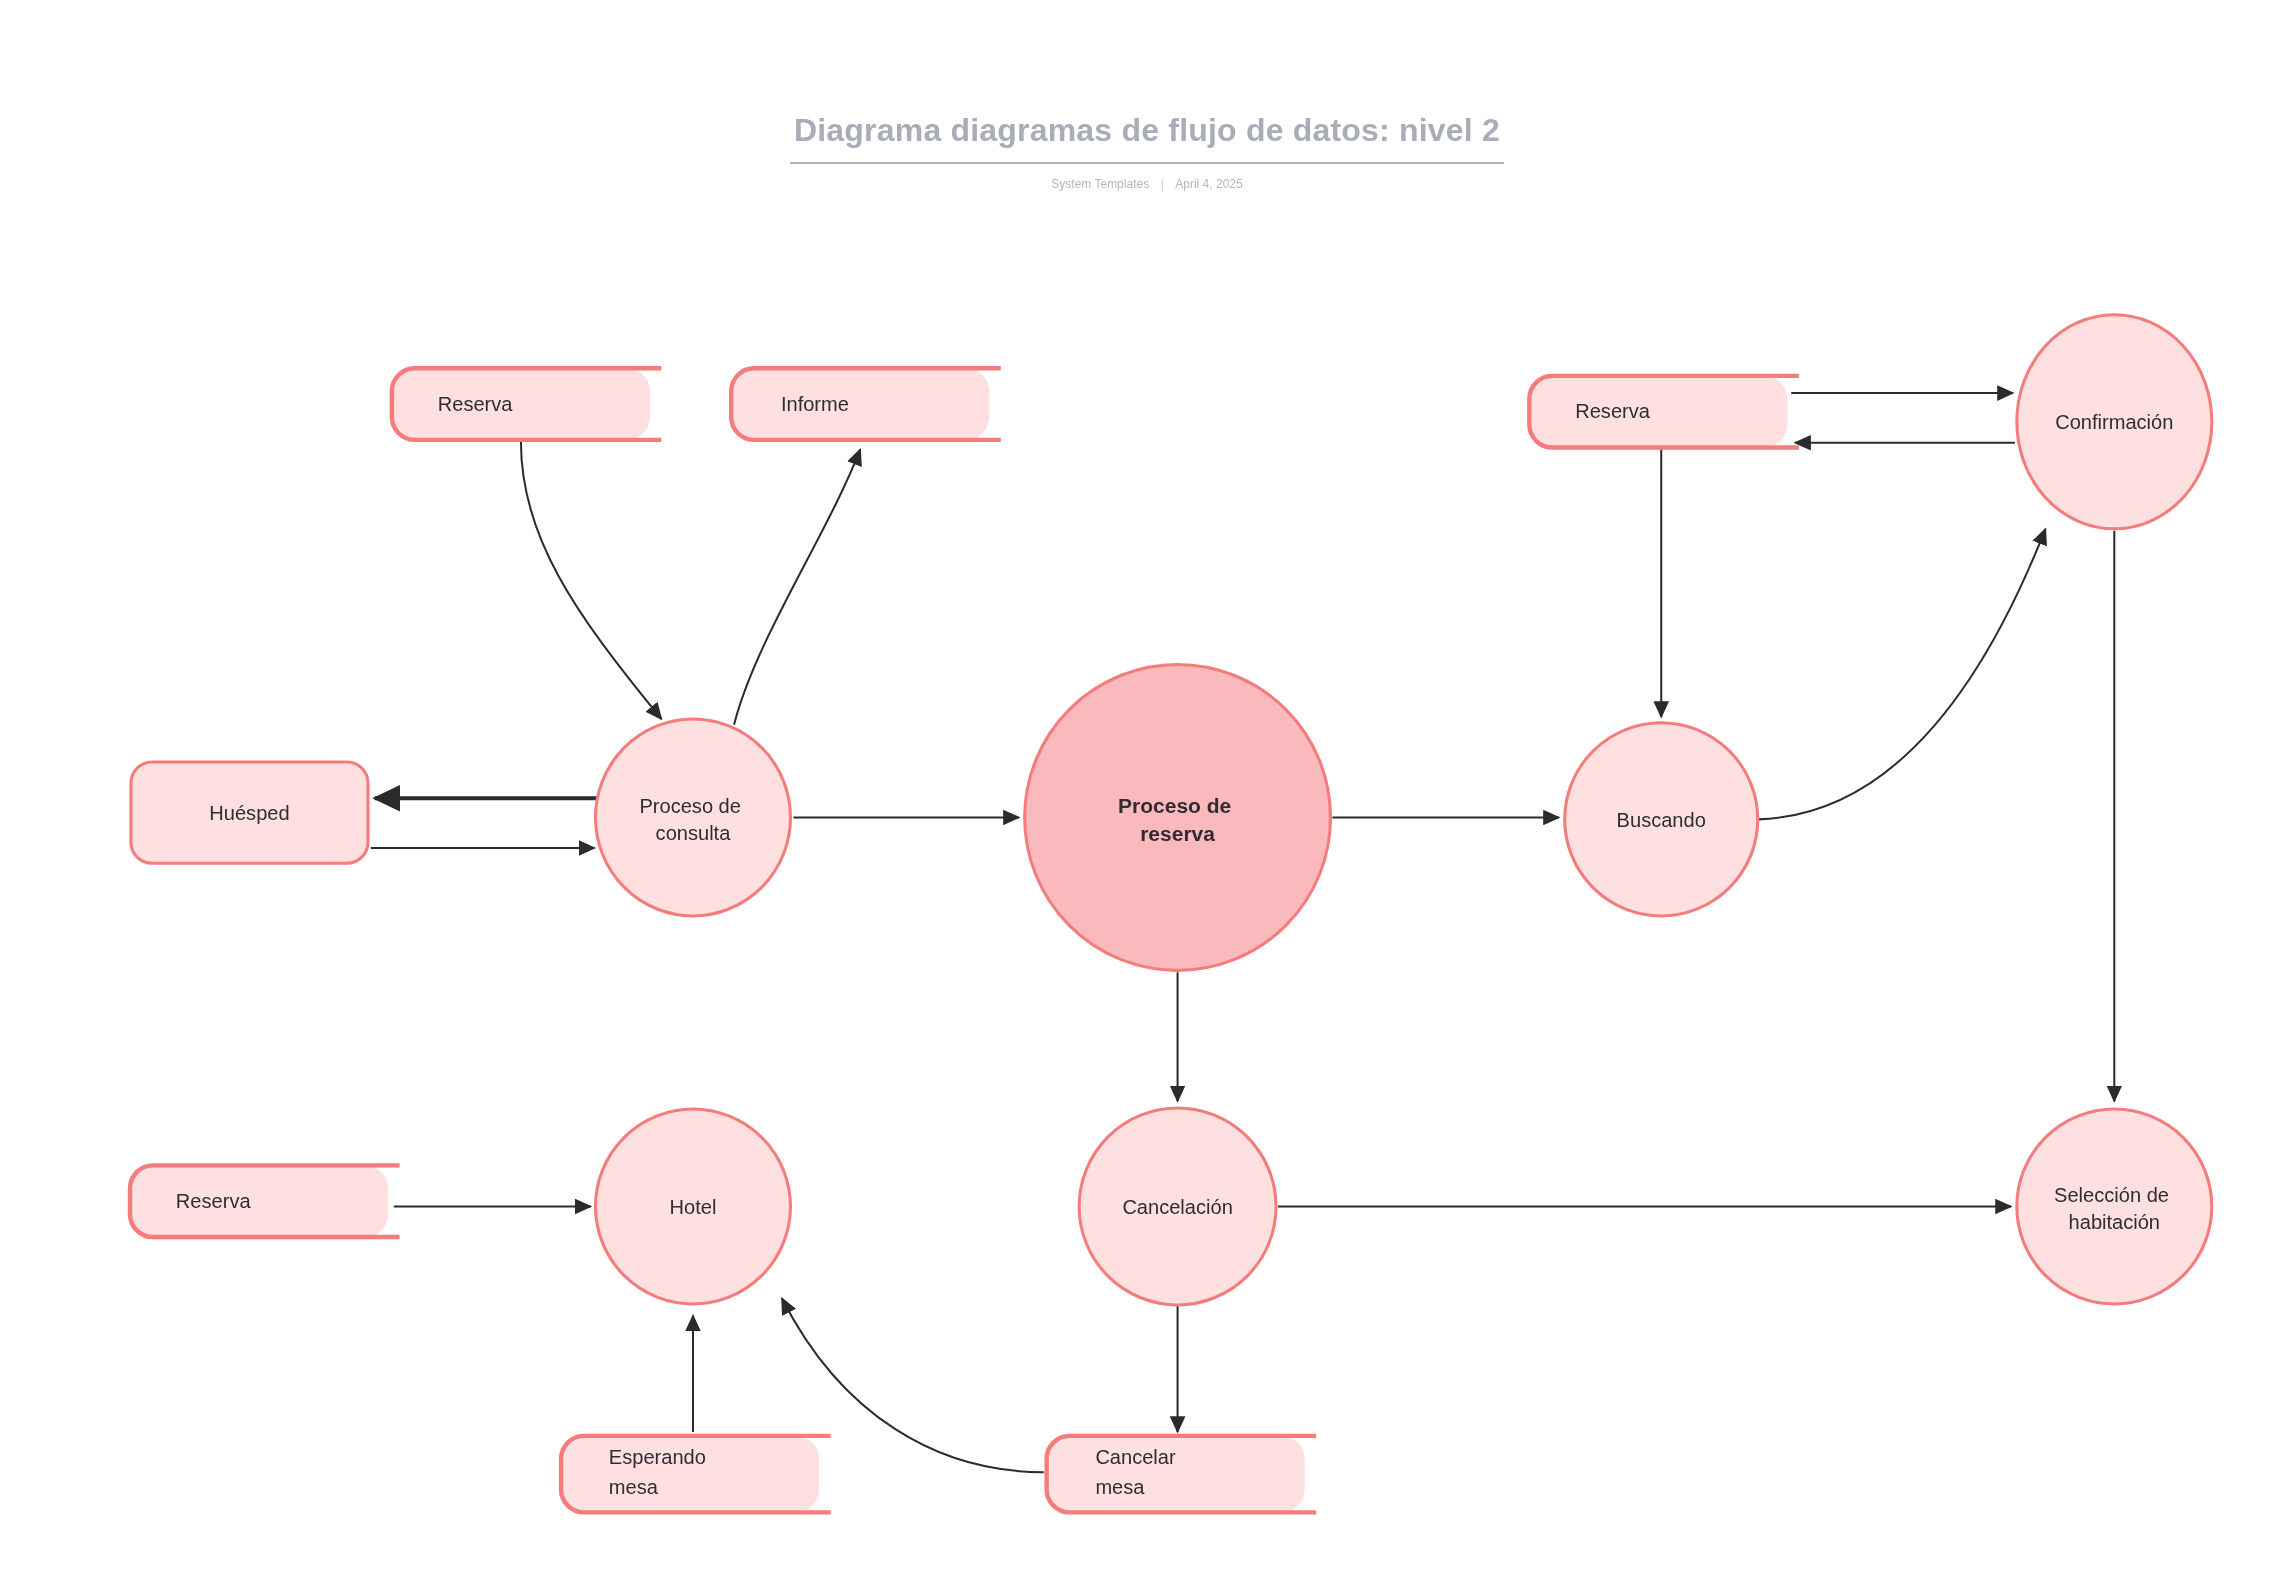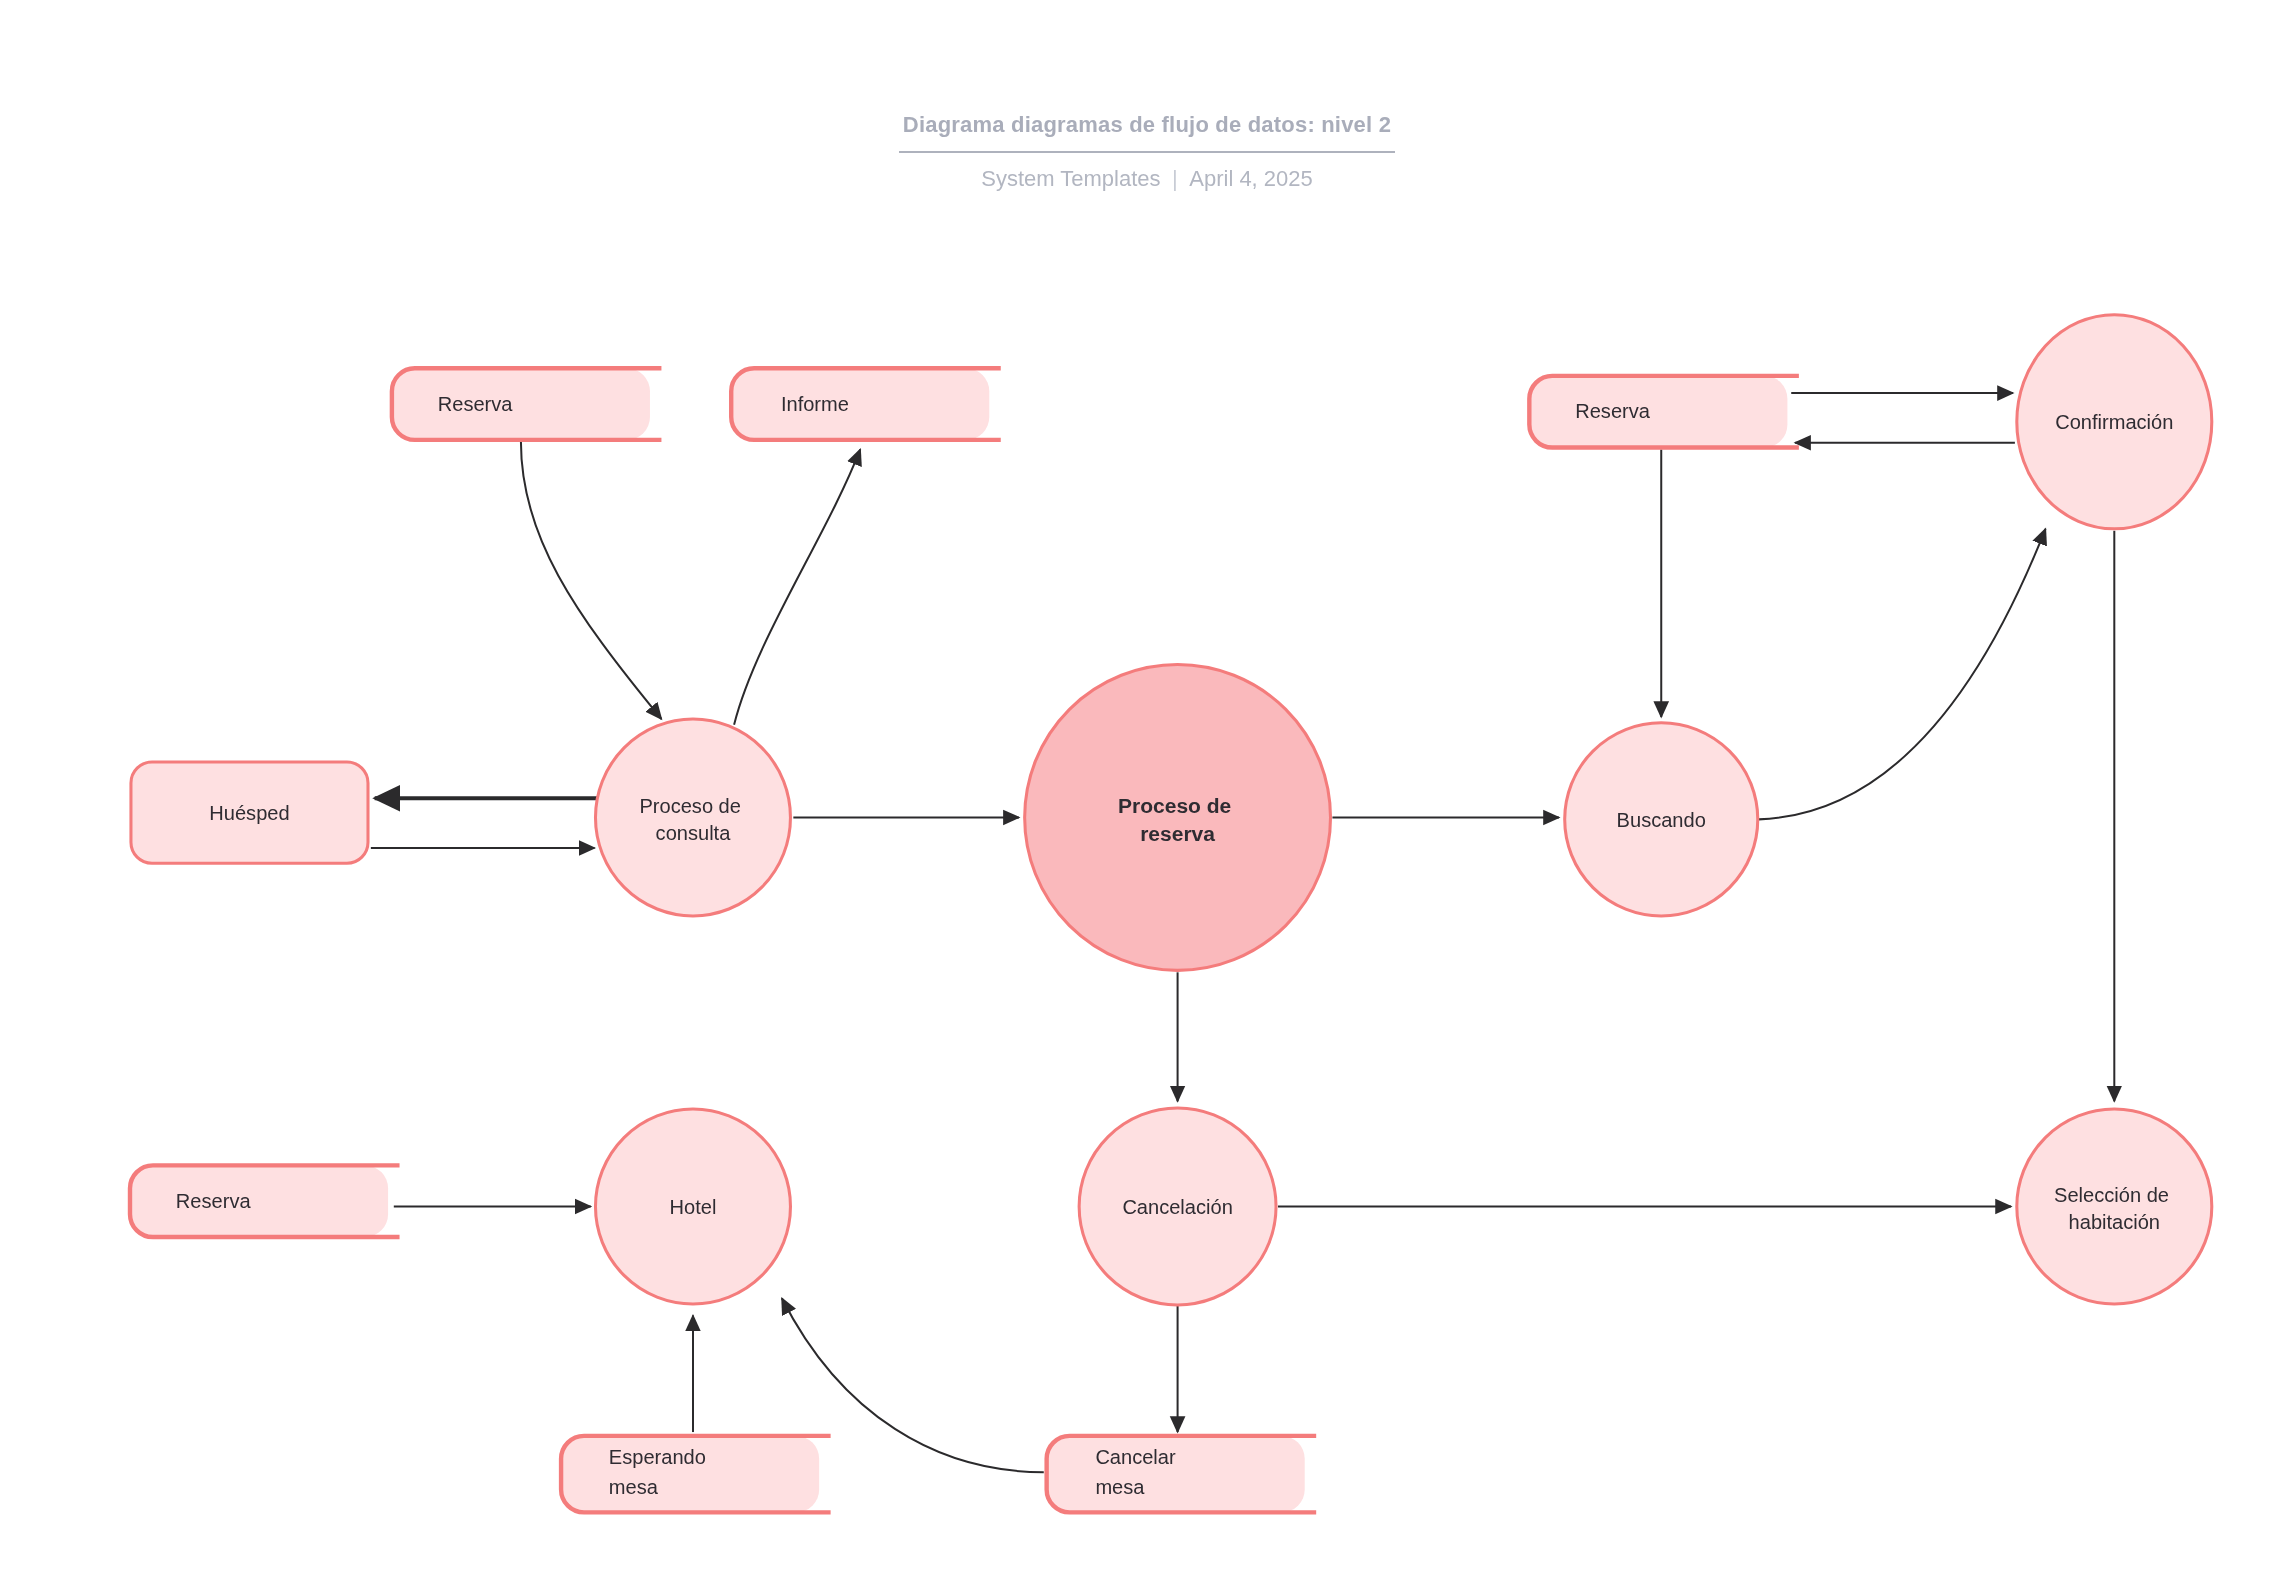--- a/index.html
+++ b/index.html
@@ -23,33 +23,33 @@
 
   
   .header {
     position: absolute;
     top: 113px;
     left: 0;
     width: 2294px;
     text-align: center;
   }
   .doc-title {
-    font-size: 22px;
+    font-size: 32px;
     font-weight: bold;
     color: #a9adba;
     letter-spacing: 0.2px;
     line-height: 1.1;
     display: inline-block;
     padding: 0 3.8px 13.4px 3.8px;
     border-bottom: 2.9px solid #aeb2bd;
     white-space: nowrap;
   }
   .doc-sub {
     margin-top: 13.4px;
-    font-size: 22px;
+    font-size: 12px;
     color: #b2b6c1;
     white-space: nowrap;
   }
   .doc-sub .sep {
     display: inline-block;
     margin: 0 11.5px;
     color: #c8ccd5;
   }
 
   

